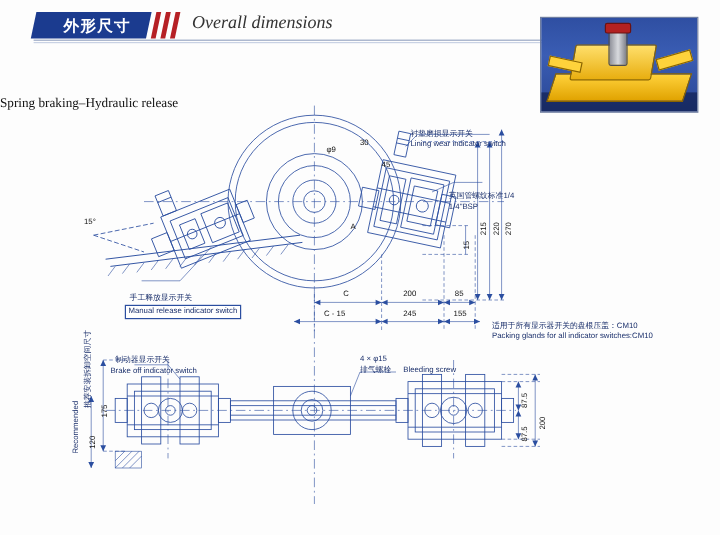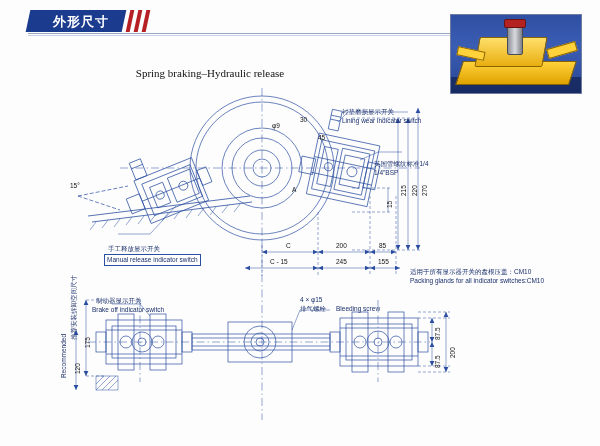--- a/index.html
+++ b/index.html
@@ -45,21 +45,21 @@
   }
   .hdr-rule2{
     position:absolute;left:28px;top:35px;width:545px;height:1px;background:#c9d2e4;
   }
   
   .title-cn{
     position:absolute;left:0;top:42px;width:420px;text-align:center;
     font-size:15px;font-weight:bold;color:#111;letter-spacing:1px;
   }
   .title-en{
-    position:absolute;left:0;top:67px;width:420px;text-align:center;
+    position:absolute;left:0;top:80px;width:420px;text-align:left;
     font-size:11px;color:#111;
     font-family:"Liberation Serif", serif;
   }
   
   .photo{
     position:absolute;left:450px;top:14px;width:130px;height:78px;
     border:1px solid #6f7ea0;
     background:linear-gradient(180deg,#2f4fa2 0%,#3a5db4 40%,#2a4694 100%);
     overflow:hidden;
   }
@@ -122,20 +122,21 @@
 <div class="page">
 
   <div class="header">
     <div class="hdr-tag"></div>
     <div class="hdr-tag-txt">外形尺寸</div>
     <div class="hdr-slashes">
       <i style="left:0"></i>
         <i style="left:8px"></i>
         <i style="left:16px"></i>
     </div>
+    <div class="hdr-en">Overall dimensions</div>
   </div>
   <div class="hdr-rule"></div>
   <div class="hdr-rule2"></div>
 
   <div class="title-en">Spring braking–Hydraulic release</div>
 
   <div class="photo">
     <div class="ph-shadow"></div>
     <div class="ph-base"></div>
     <div class="ph-body"></div>

